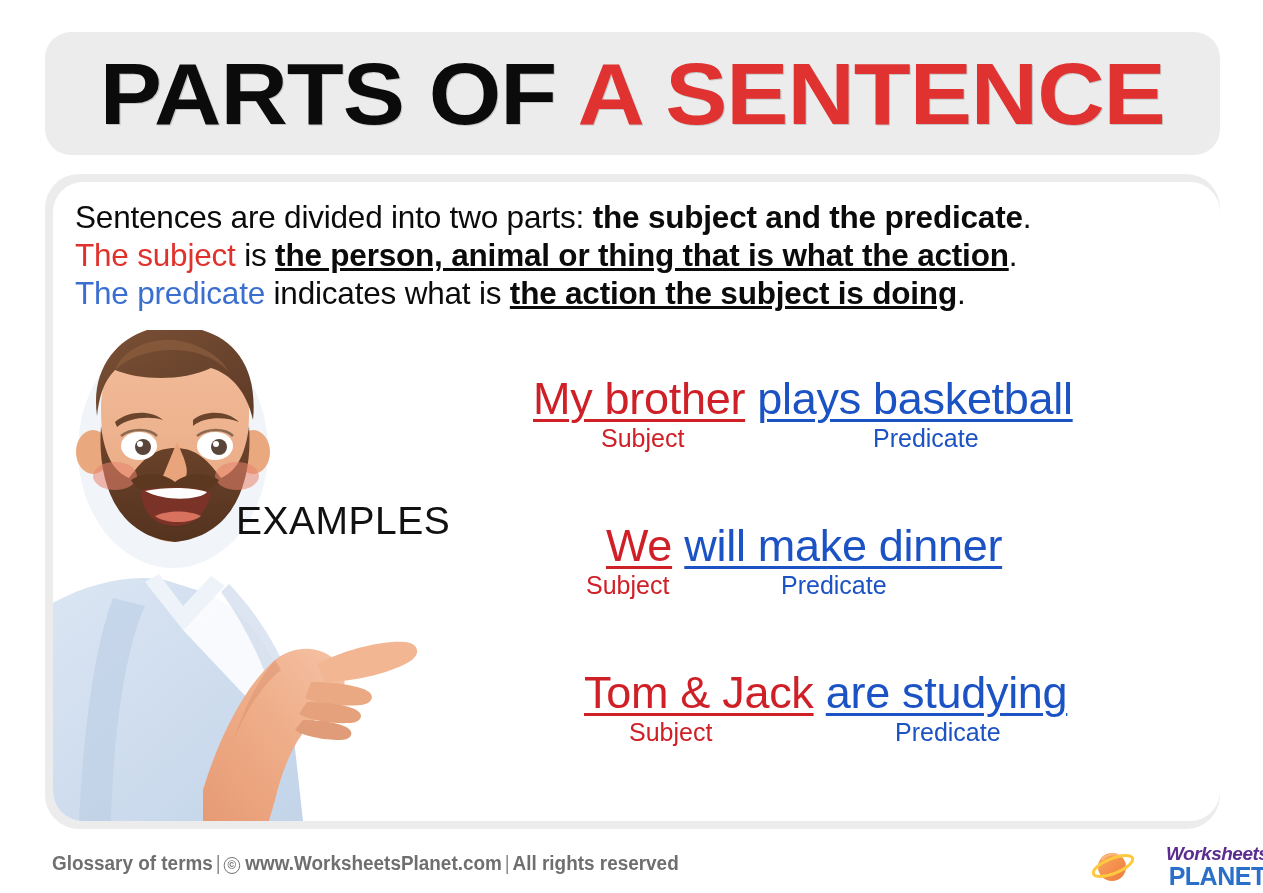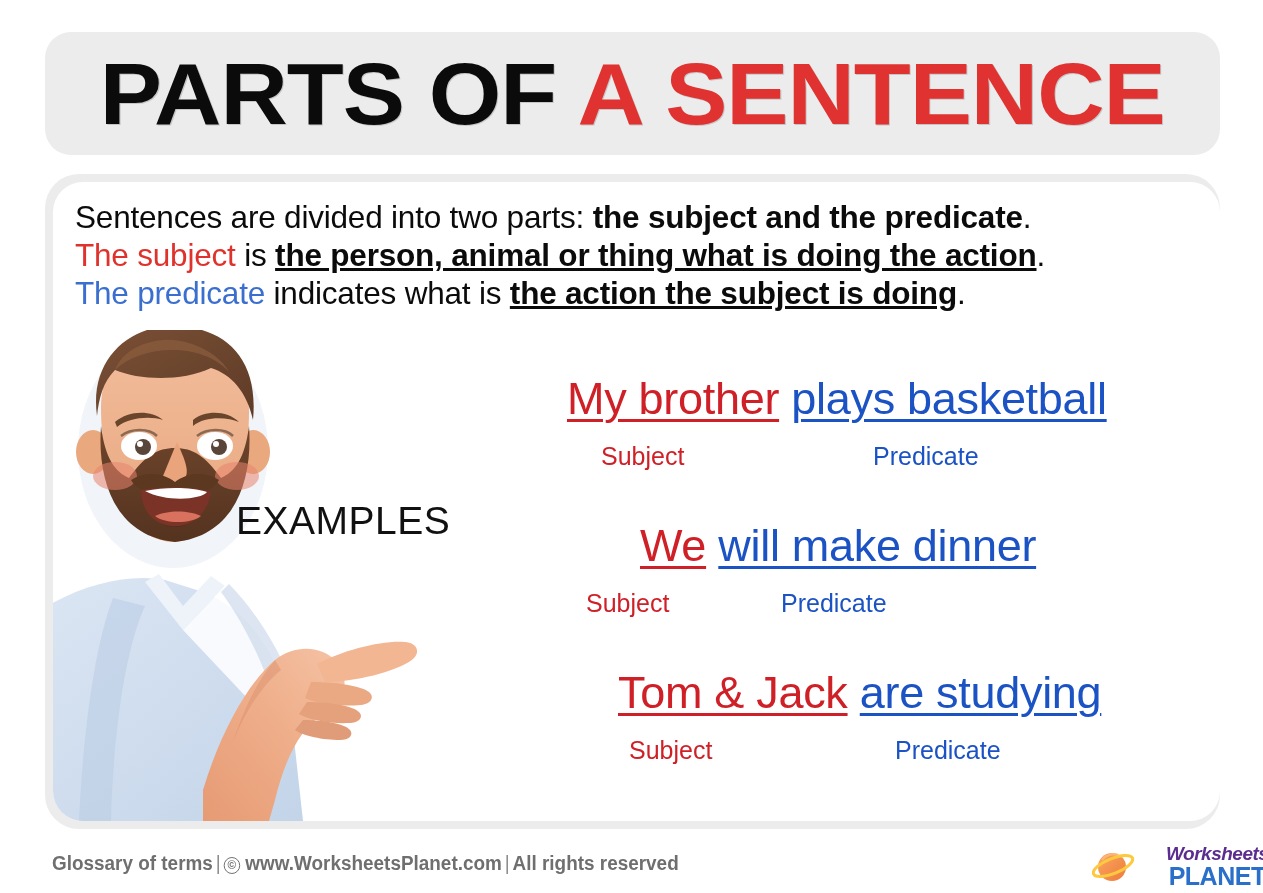--- a/index.html
+++ b/index.html
@@ -92,39 +92,38 @@
     letter-spacing: 0.5px;
     margin-top: 29px;
   }
 
   
   .example { position: absolute; white-space: nowrap; }
   .ex-sentence {
     font-size: 45px;
     line-height: 50px;
     letter-spacing: -0.3px;
-    margin-left: 34px;
   }
   .ex-subject {
     color: #cf2027;
     text-decoration: underline;
     text-decoration-thickness: 2.5px;
     text-underline-offset: 5px;
   }
   .ex-predicate {
     color: #1b52c4;
     text-decoration: underline;
     text-decoration-thickness: 2.5px;
     text-underline-offset: 5px;
   }
   .ex-labels {
     position: relative;
     height: 34px;
     font-size: 25px;
-    margin-top: 18px;
+    margin-top: 0;
   }
   .lbl { position: absolute; top: 0; }
   .lbl-sub  { color: #cf2027; }
   .lbl-pred { color: #1b52c4; }
 
   #example-1 { left: 533px; top: 374px; }
   #example-1 .lbl-sub  { left: 68px; }
   #example-1 .lbl-pred { left: 340px; }
 
   #example-2 { left: 606px; top: 521px; }
@@ -314,21 +313,21 @@
                C 270 410, 250 406, 242 400 Z" fill="#e09c78"></path>
 
       <path d="M222 330 C 206 348, 190 380, 180 412 C 190 386, 208 356, 228 340 Z" fill="#d98f6c" opacity="0.45"></path>
     </svg>
   </div>
 
 </div>
 
 <div class="intro">
   <span class="ln"><span>Sentences are divided into two parts: </span><span class="b">the subject and the predicate</span><span>.</span></span>
-  <span class="ln"><span class="c-red">The subject</span><span> is </span><span class="b u">the person, animal or thing what is doing the action</span><span>.</span></span>
+  <span class="ln"><span class="c-red">The subject</span><span> is </span><span class="b u">the person, animal or thing that is what the action</span><span>.</span></span>
   <span class="ln"><span class="c-blue">The predicate</span><span> indicates what is </span><span class="b u">the action the subject is doing</span><span>.</span></span>
 </div>
 
 <div class="examples-label">EXAMPLES</div>
 
 <div class="example" id="example-1">
   <div class="ex-sentence">
     <span class="ex-subject">My brother</span>
     <span class="ex-predicate">plays basketball</span>
   </div>

